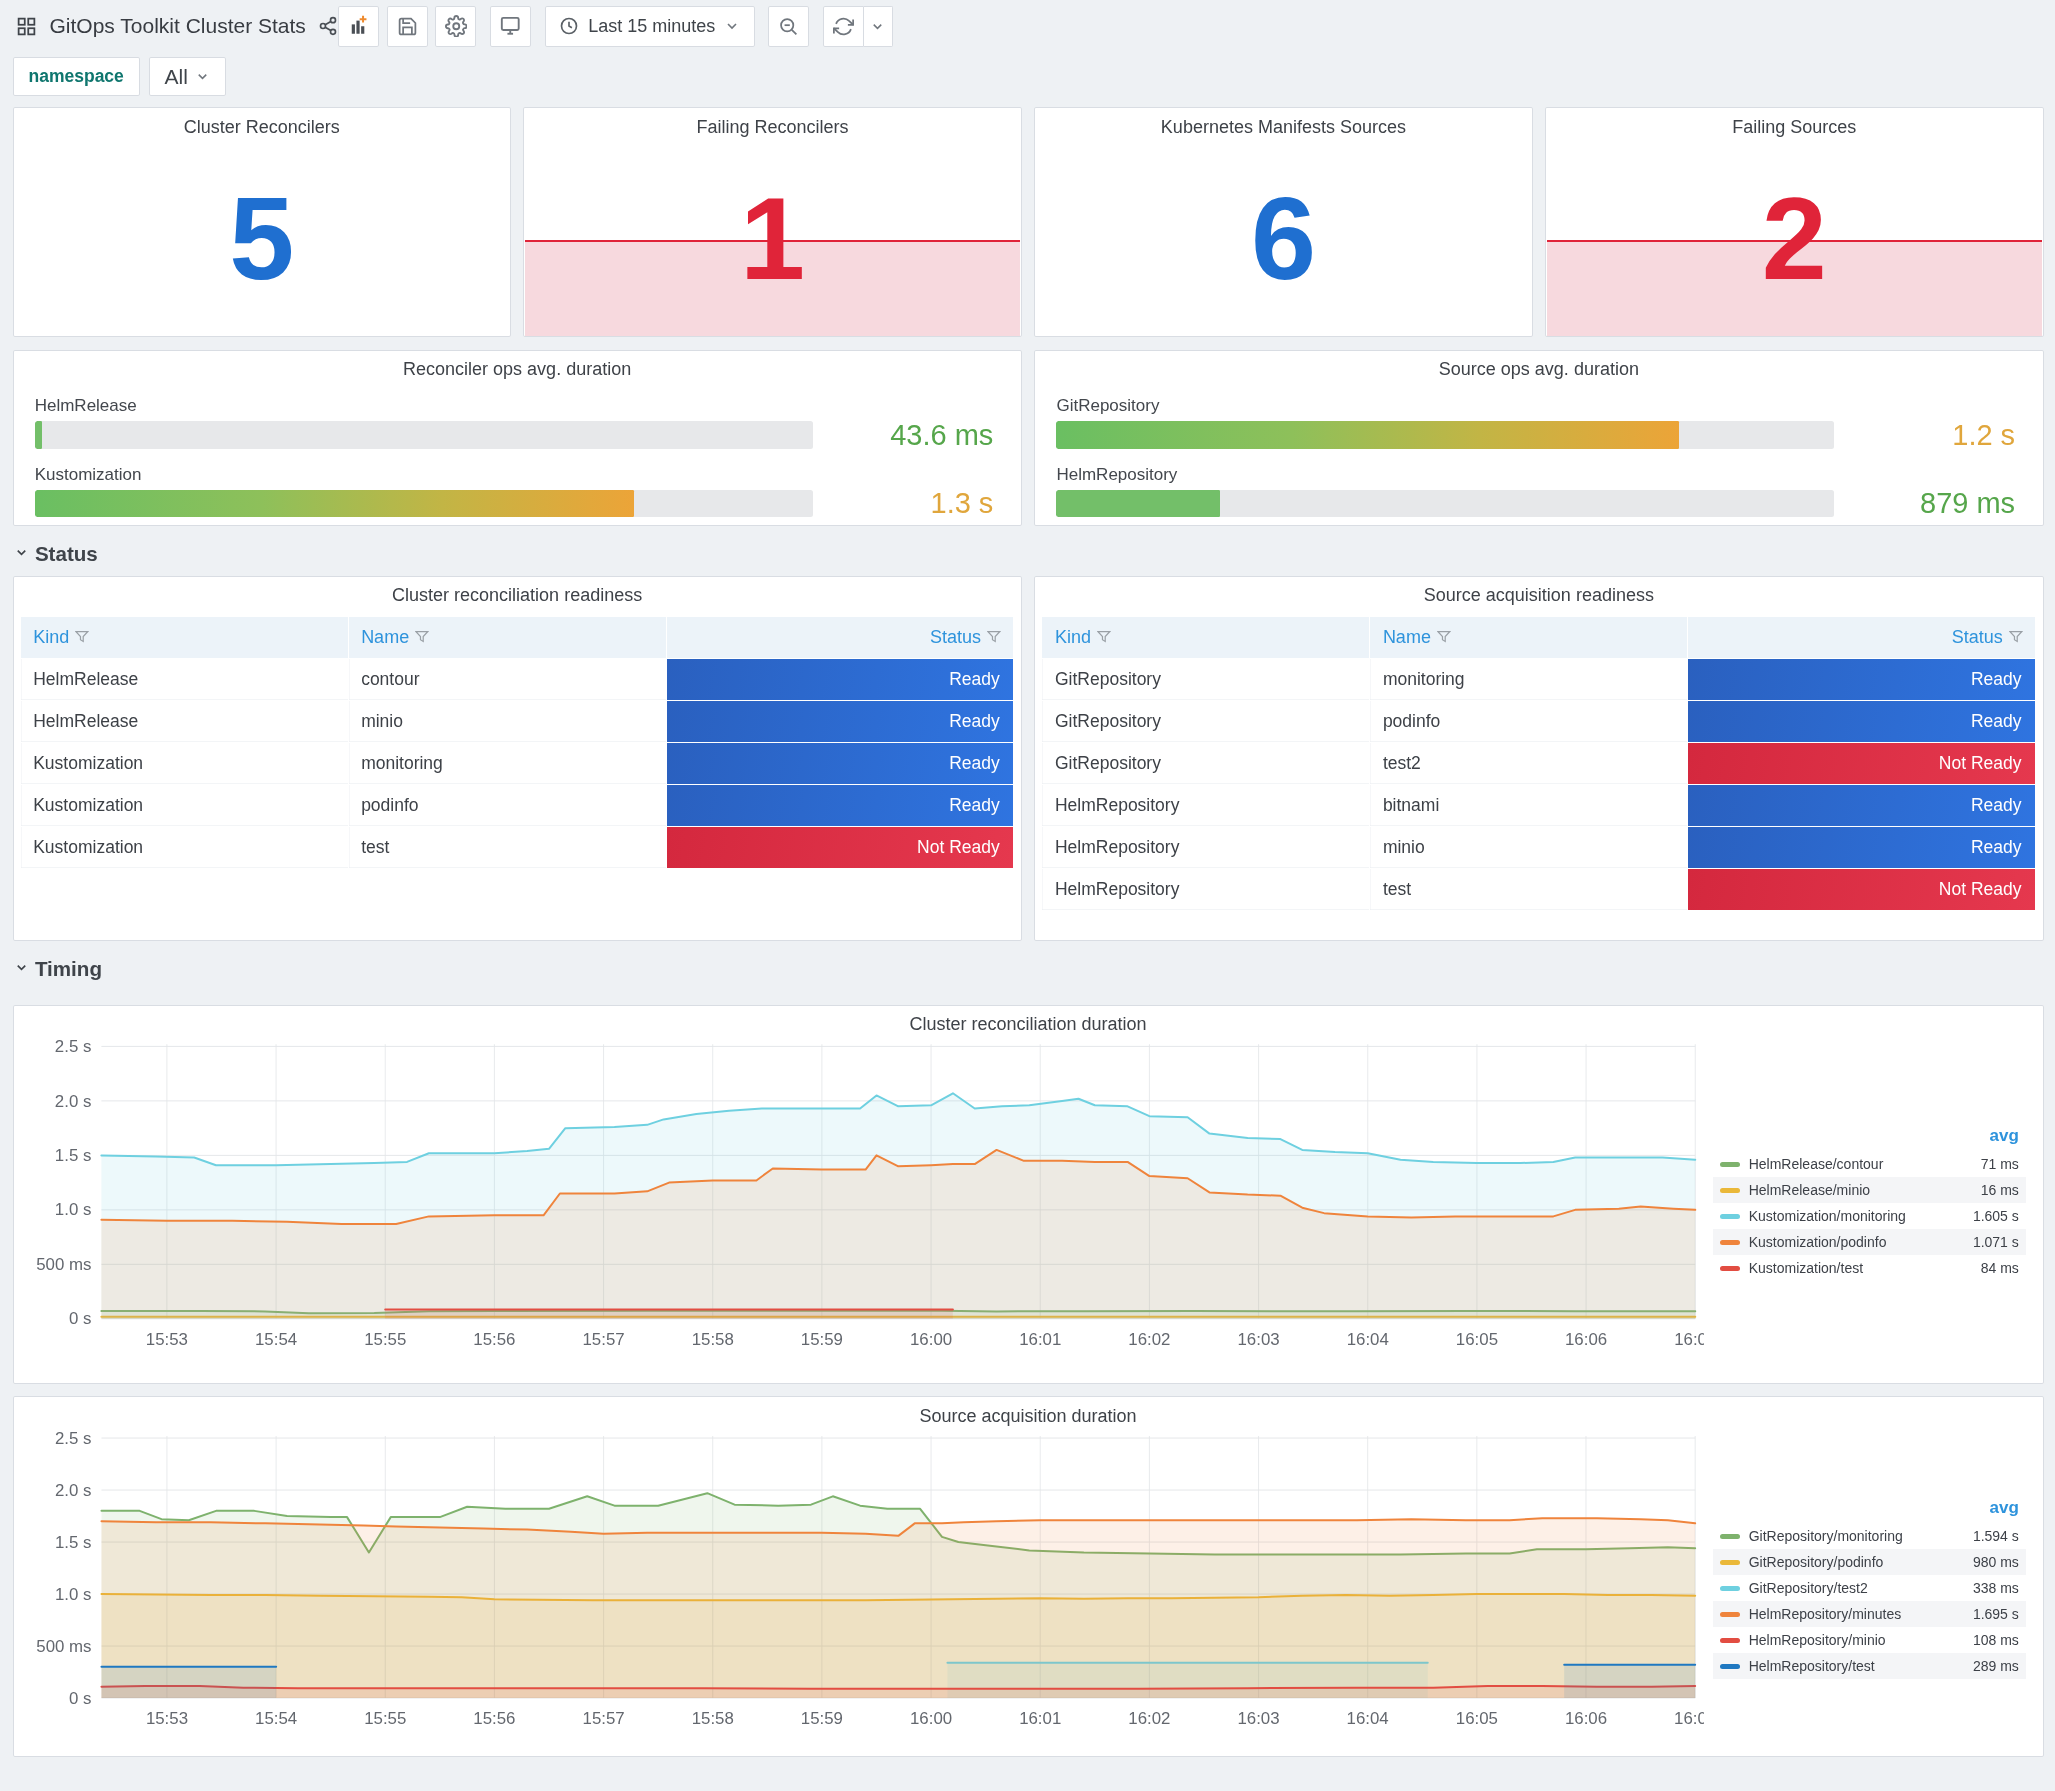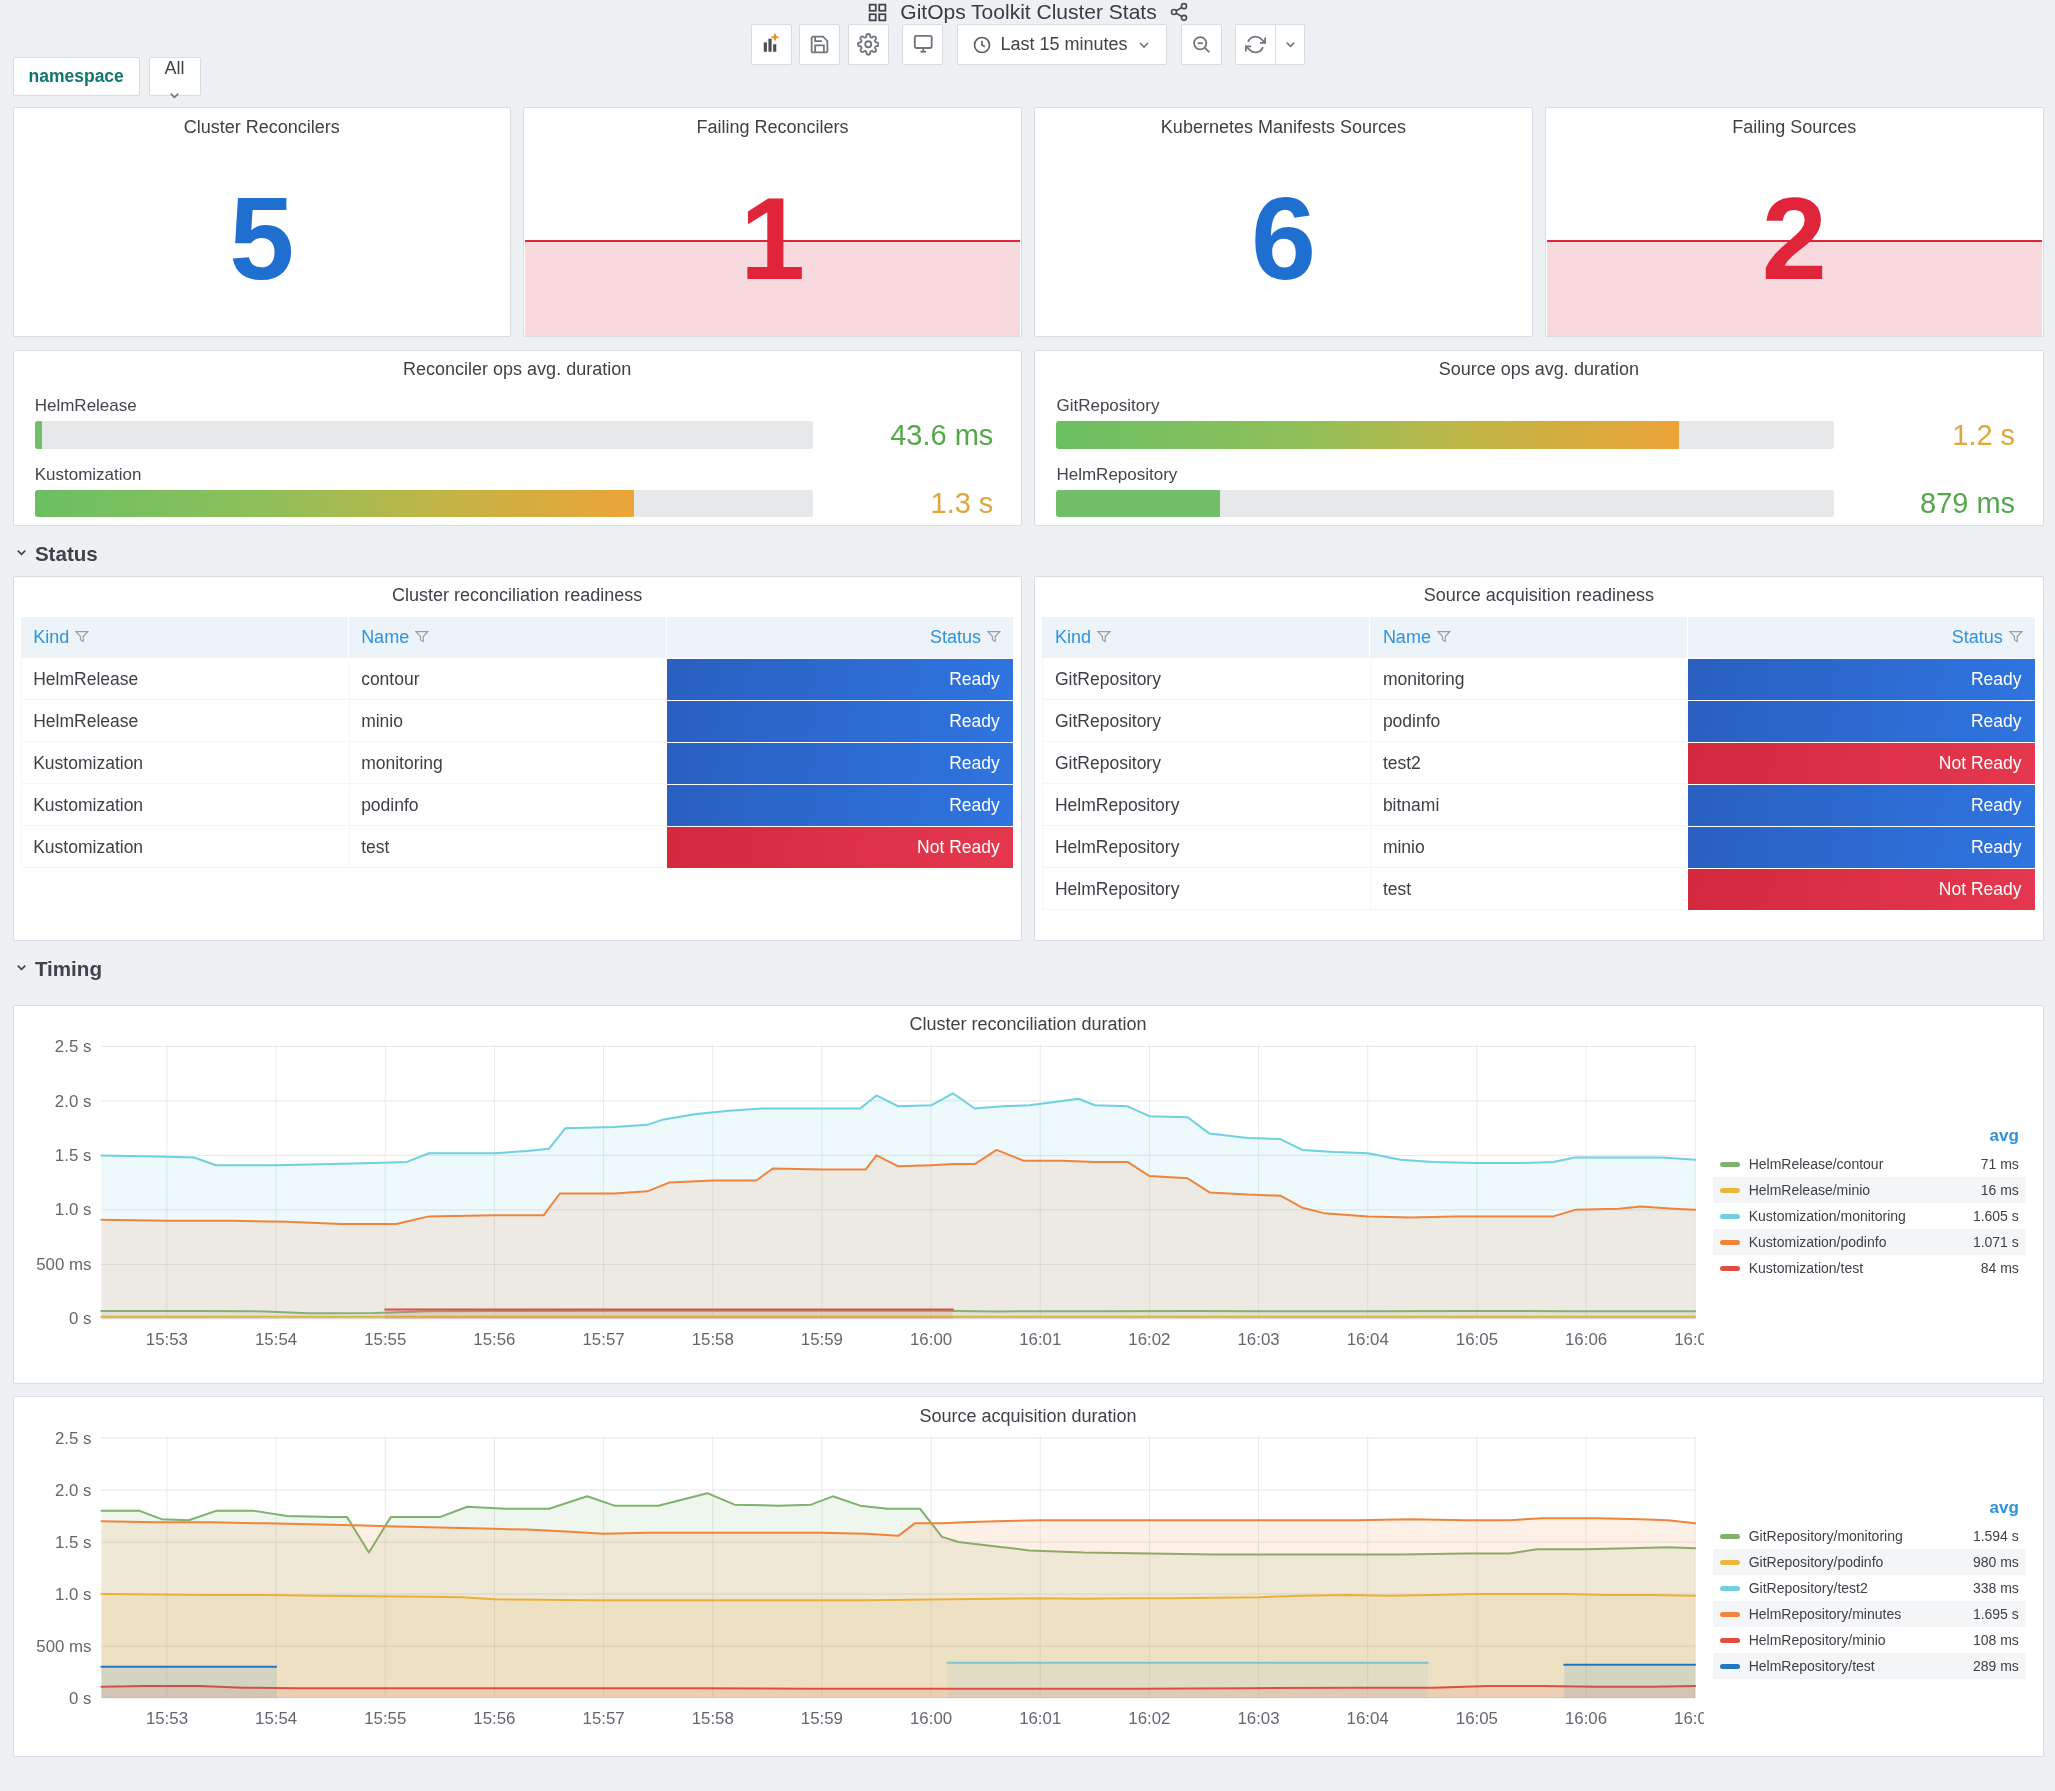--- a/index.html
+++ b/index.html
@@ -1,36 +1,36 @@
 <!DOCTYPE html>
 <html style="font-size:10px"><head>
 <meta charset="utf-8">
 <style>
   * { margin:0; padding:0; box-sizing:border-box; }
   html,body { background:#eef1f4; font-family:"Liberation Sans", sans-serif; }
   .page { width:2056px; height:1791px; background:#eef1f4; overflow:hidden; position:relative; }
 
   
-  .topbar { height:52px; display:flex; align-items:center; justify-content:space-between; padding:0 16px;flex-direction:column; }
+  .topbar { height:52px; display:flex; align-items:center; padding:0 16px; }
   .topbar-left { display:flex; align-items:center; gap:12.5px; }
   .topbar-left h1 { font-size:21px; font-weight:500; color:#383c42; }
   .icon-btn svg, .topbar-left svg { display:block; }
   .topbar-right { display:flex; align-items:center; gap:7.5px; }
   .icon-btn { height:41px; min-width:41px; background:#fff; border:0.6px solid #d8dce2; border-radius:1.9px;
               display:flex; align-items:center; justify-content:center; color:#70767d; cursor:pointer; }
   .time-btn { display:flex; gap:8.7px; padding:0 13.7px; font-size:18px; color:#3f444a; align-items:center; }
   .split { display:flex; }
   .split .icon-btn:first-child { border-radius:1.9px 0 0 1.9px; }
   .split .icon-btn:last-child { border-left:none; min-width:29px; border-radius:0 1.9px 1.9px 0; }
 
   
   .submenu { display:flex; gap:8.7px; padding:5px 12.5px 11.2px; }
   .chip { height:39px; background:#fff; border:0.6px solid #d8dce2; border-radius:1.9px; display:flex; align-items:center; padding:0 15px; }
   .chip.var-label { color:#0f766e; font-size:17.5px; font-weight:700; }
-  .chip.var-value { color:#3f444a; font-size:18px; gap:7.5px; cursor:pointer;flex-direction:column; }
+  .chip.var-value { color:#3f444a; font-size:21px; gap:7.5px; cursor:pointer; }
 
   
   .panel { background:#fff; border:0.6px solid #d9dde3; border-radius:1.9px; position:relative; }
   .panel-title { text-align:center; font-size:18px; font-weight:500; color:#3e4248; padding-top:8.7px; }
 
   .row { display:flex; gap:12.5px; margin:0 12.5px; }
 
   
   .stat-panel { flex:1; height:230px; overflow:hidden; }
   .stat-value { position:absolute; left:0; right:0; top:57%; transform:translateY(-50%);

